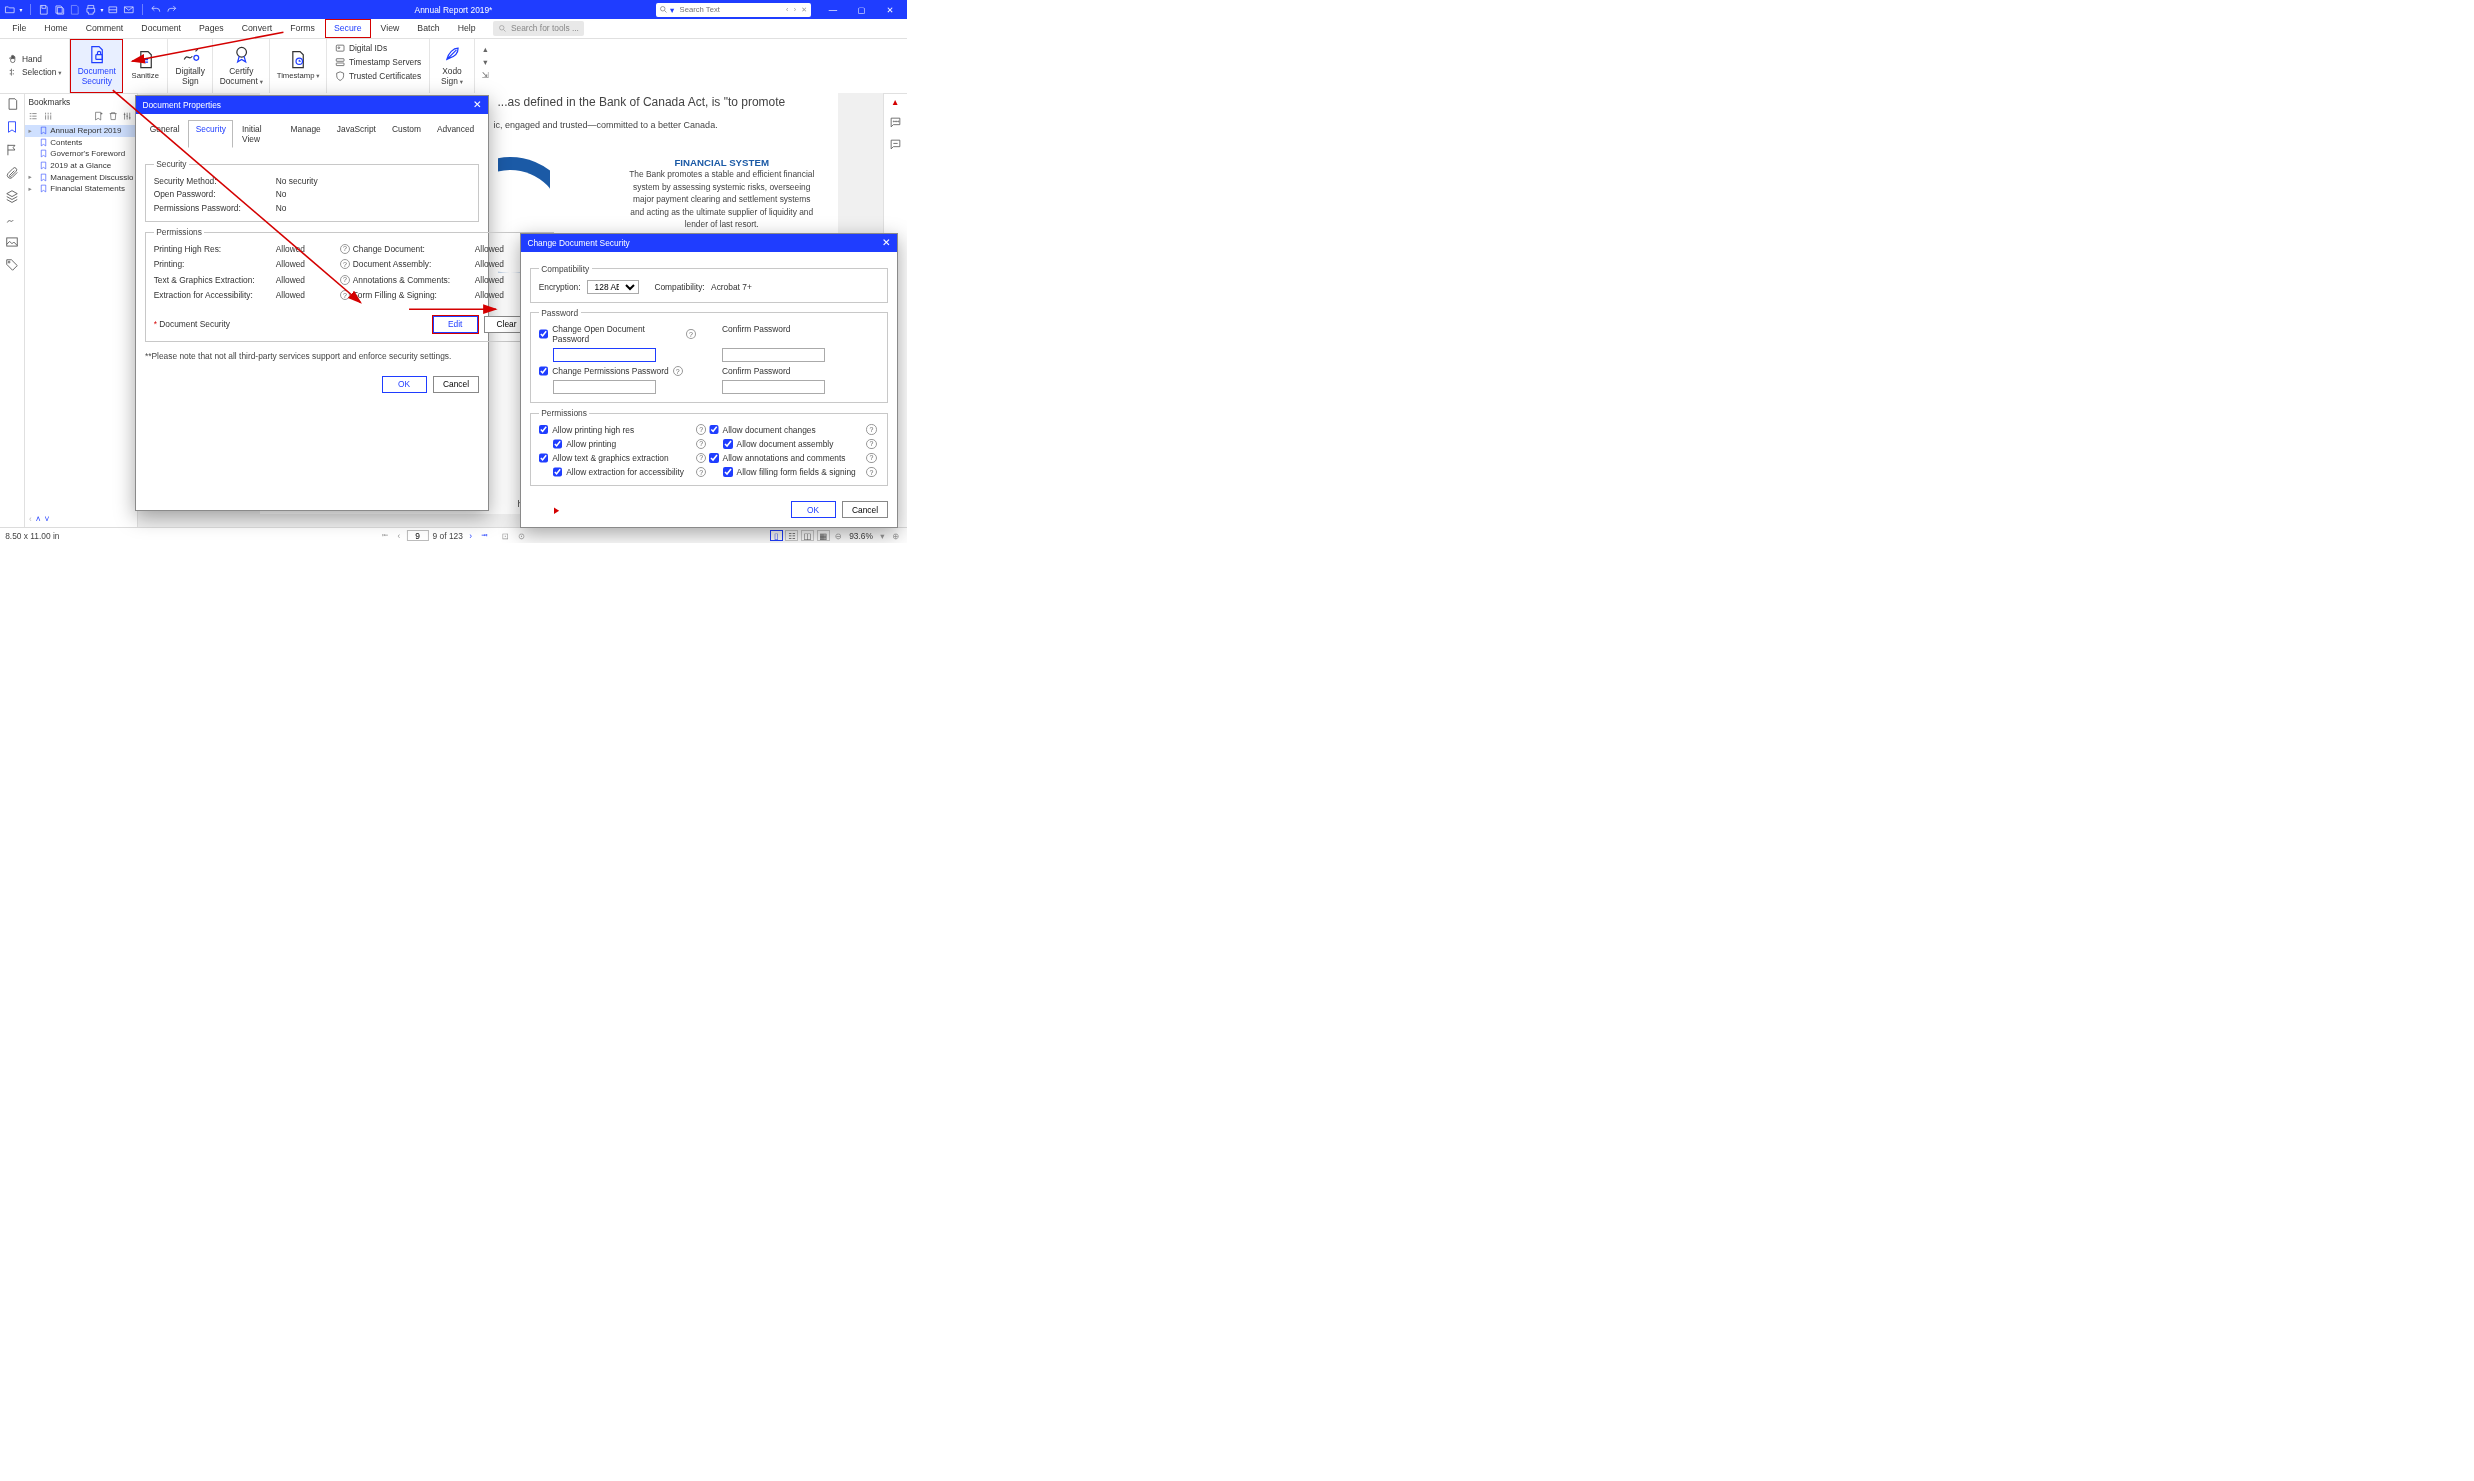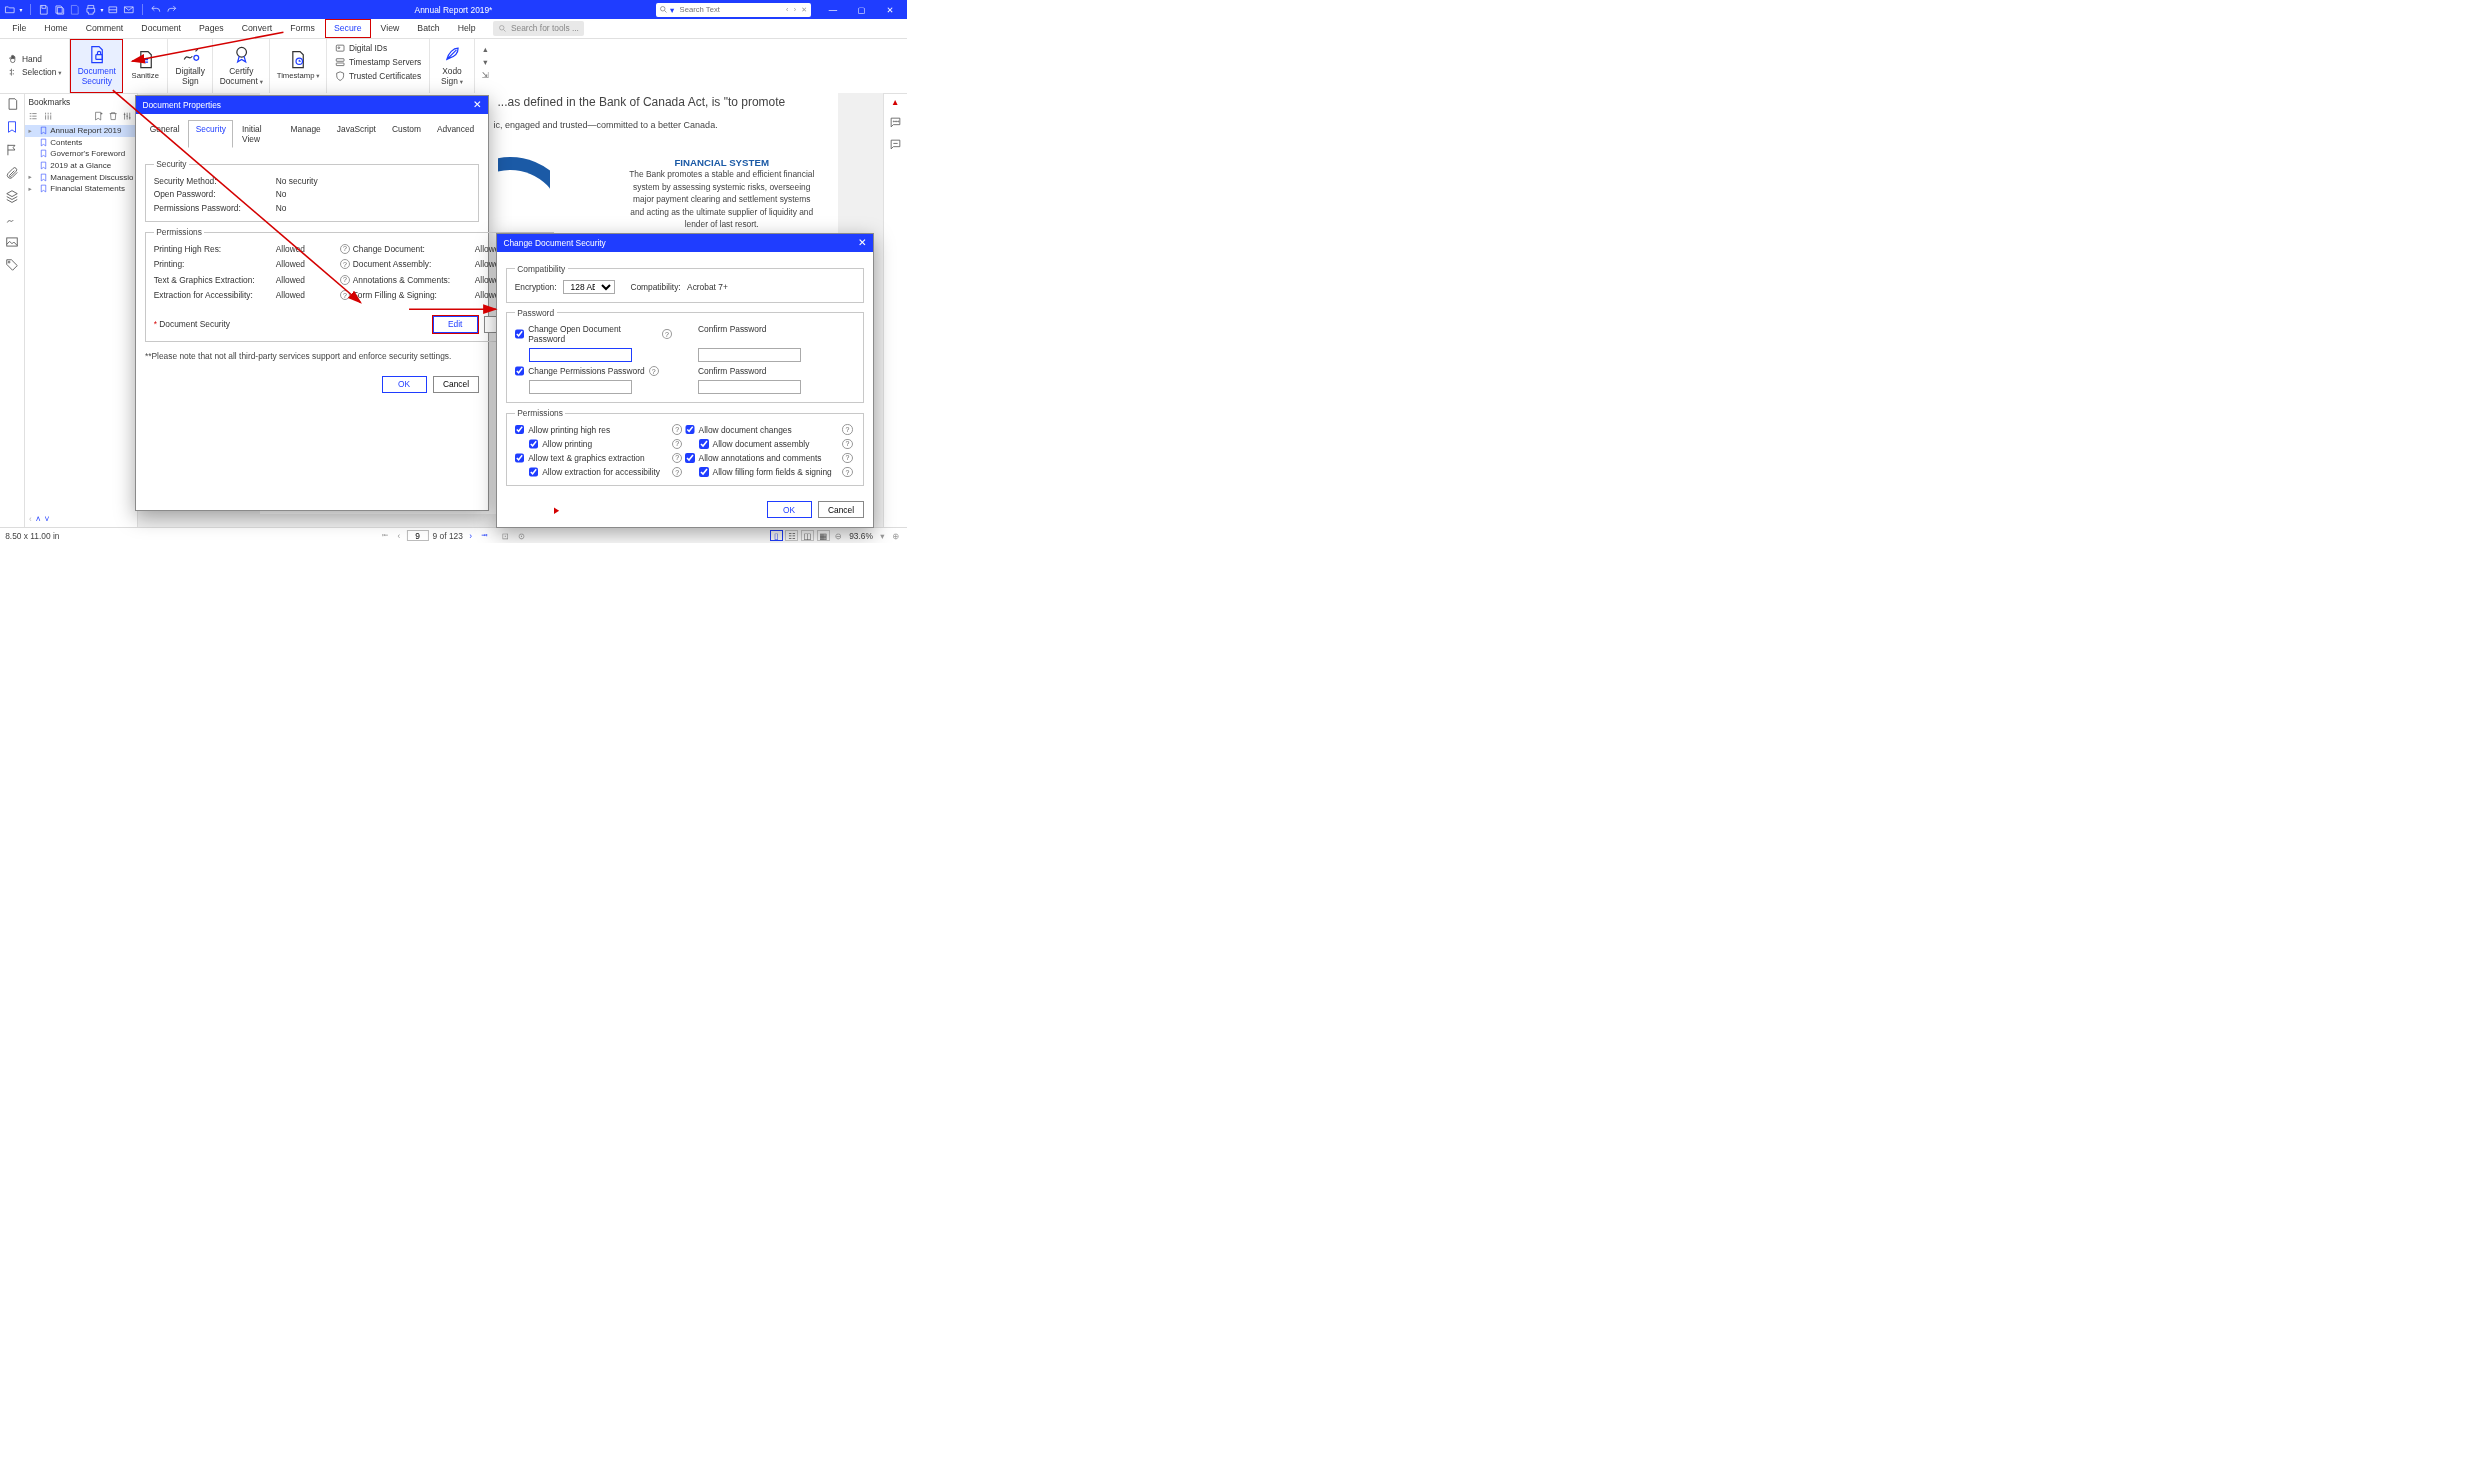--- a/index.html
+++ b/index.html
@@ -99,21 +99,21 @@
   .hint { color:#444; margin-top:9px;}
   .dlg-actions { display:flex; justify-content:flex-end; gap:6.4px; padding:9px;}
   .btn { min-width:45px; height:17px; border:0.6px solid #888; background:#fff; cursor:pointer; padding:0 9px;}
   .btn.primary { border:1.3px solid #1f3dff; color:#1f3dff;}
   .btn.redbox { outline:1.9px solid #d40000; }
   .help-ic { width:10.3px; height:10.3px; border:0.6px solid #999; border-radius:50%; color:#666; font-size:7px; display:inline-flex; align-items:center; justify-content:center; cursor:pointer;}
   .star::before { content:"* "; color:#d40000;}
 
   
   #dlg-props { left:135px; top:95px; width:354px; height:416px;}
-  #dlg-sec   { left:496px; top:233px; width:378px; }
+  #dlg-sec   { left:520px; top:233px; width:378px; }
 
   .chk { display:flex; align-items:center; gap:3.9px;}
   input[type=checkbox] { width:9.7px; height:9.7px; accent-color:#1f3dff; }
   input[type=text], input[type=password], select { height:14px; border:0.6px solid #aaa; padding:0 2.6px; background:#fff;}
   .pw-grid { display:grid; grid-template-columns: 1fr 1fr; row-gap:3.9px; column-gap:26px;}
   .perm-grid { display:grid; grid-template-columns: 1fr 13px 1fr 13px; row-gap:3.9px; align-items:center;}
   .perm-grid .indent { padding-left:14px;}
 
   
   .anno { position:absolute; left:0; top:0; width:100%; height:100%; pointer-events:none; z-index:200;}

